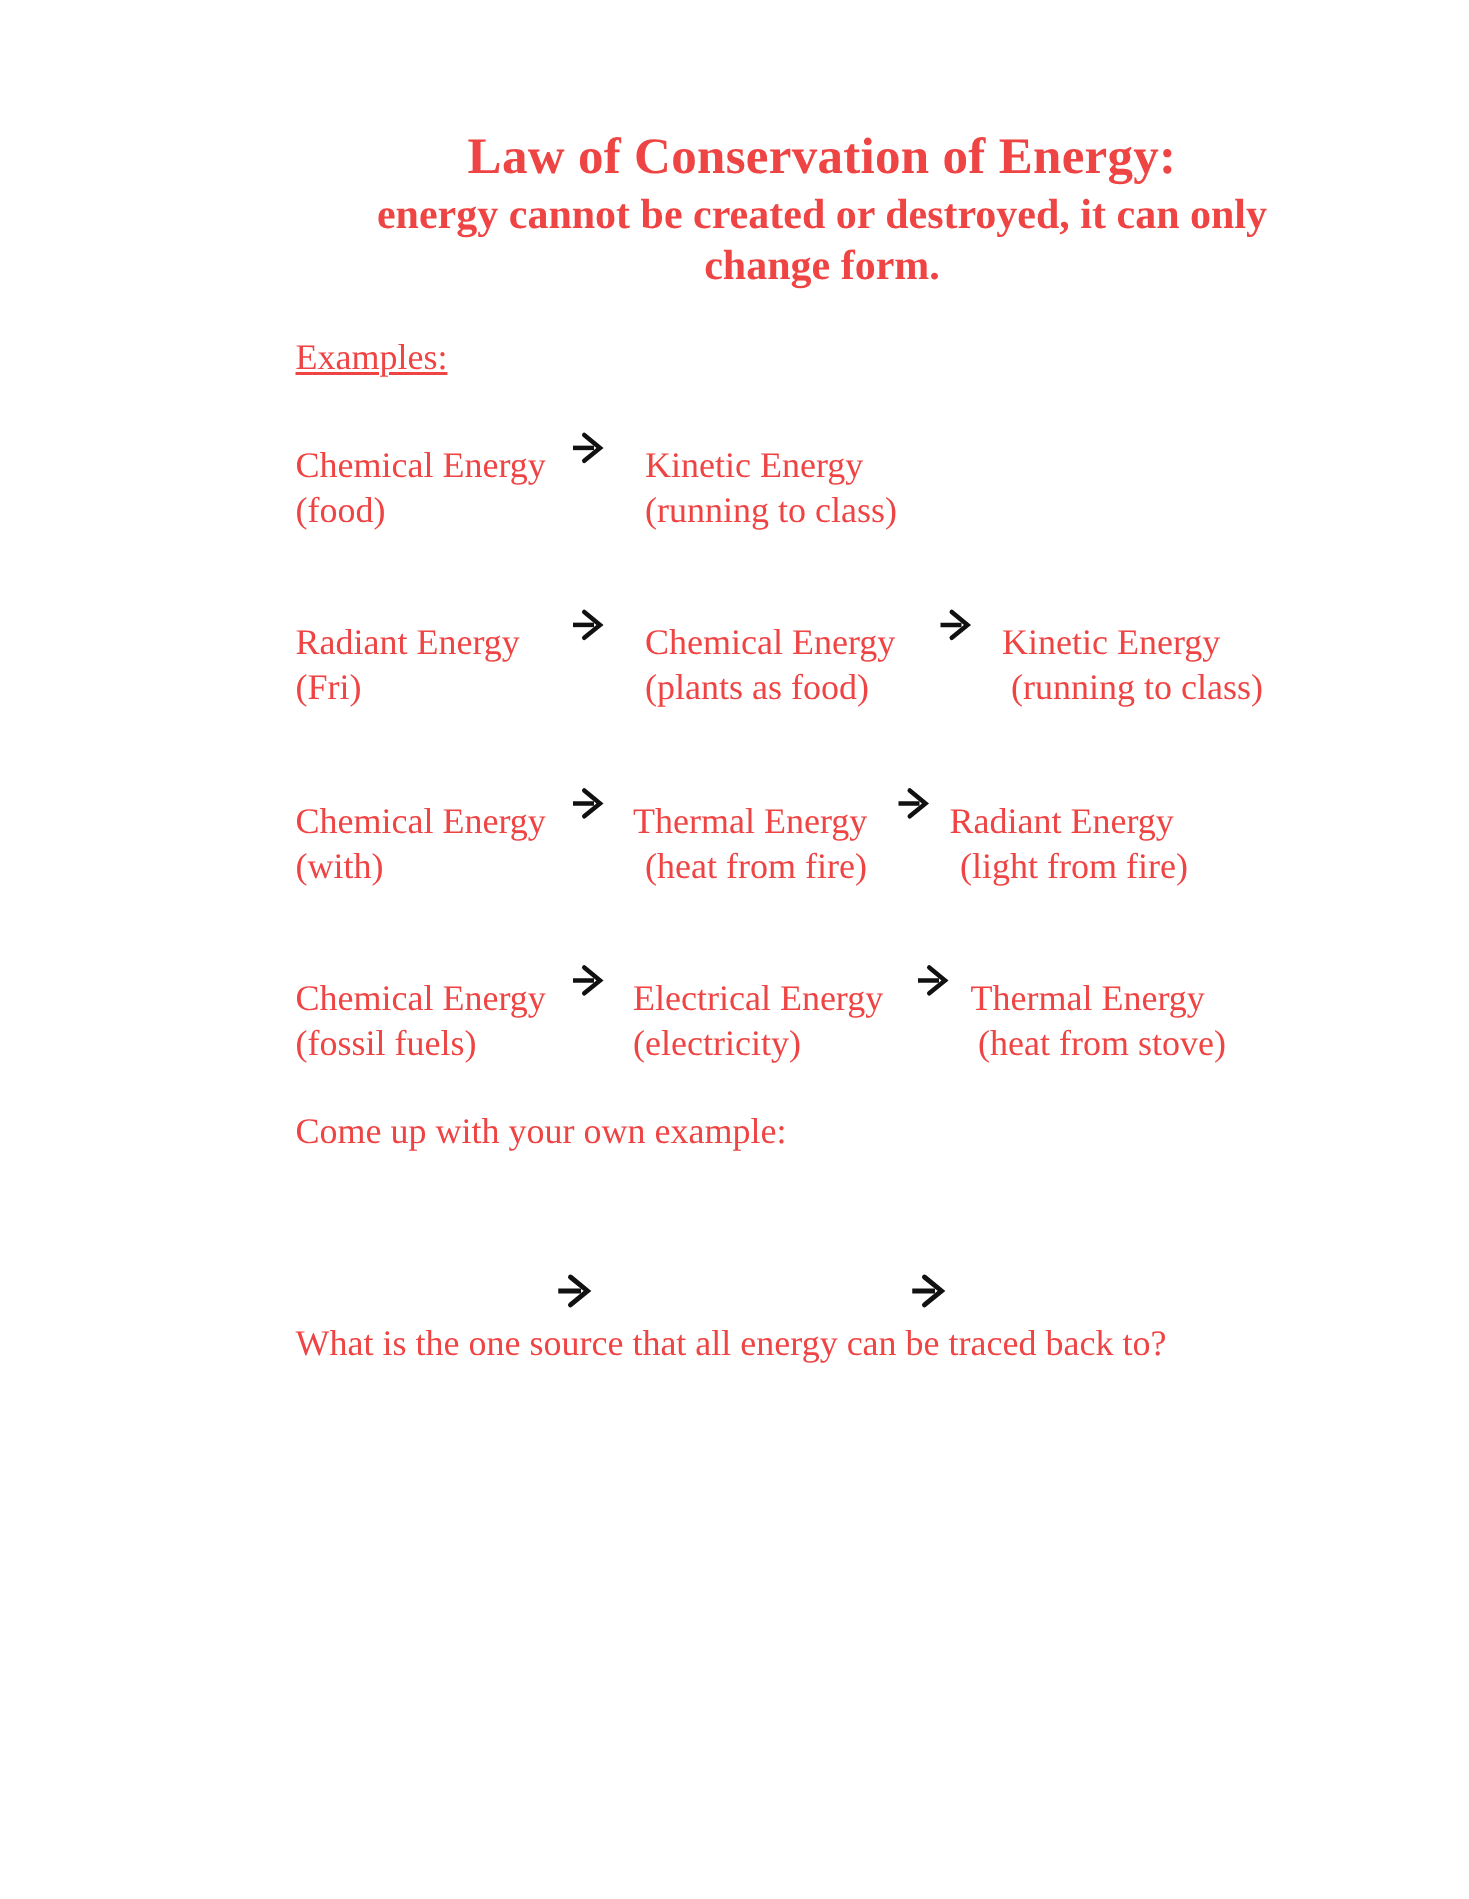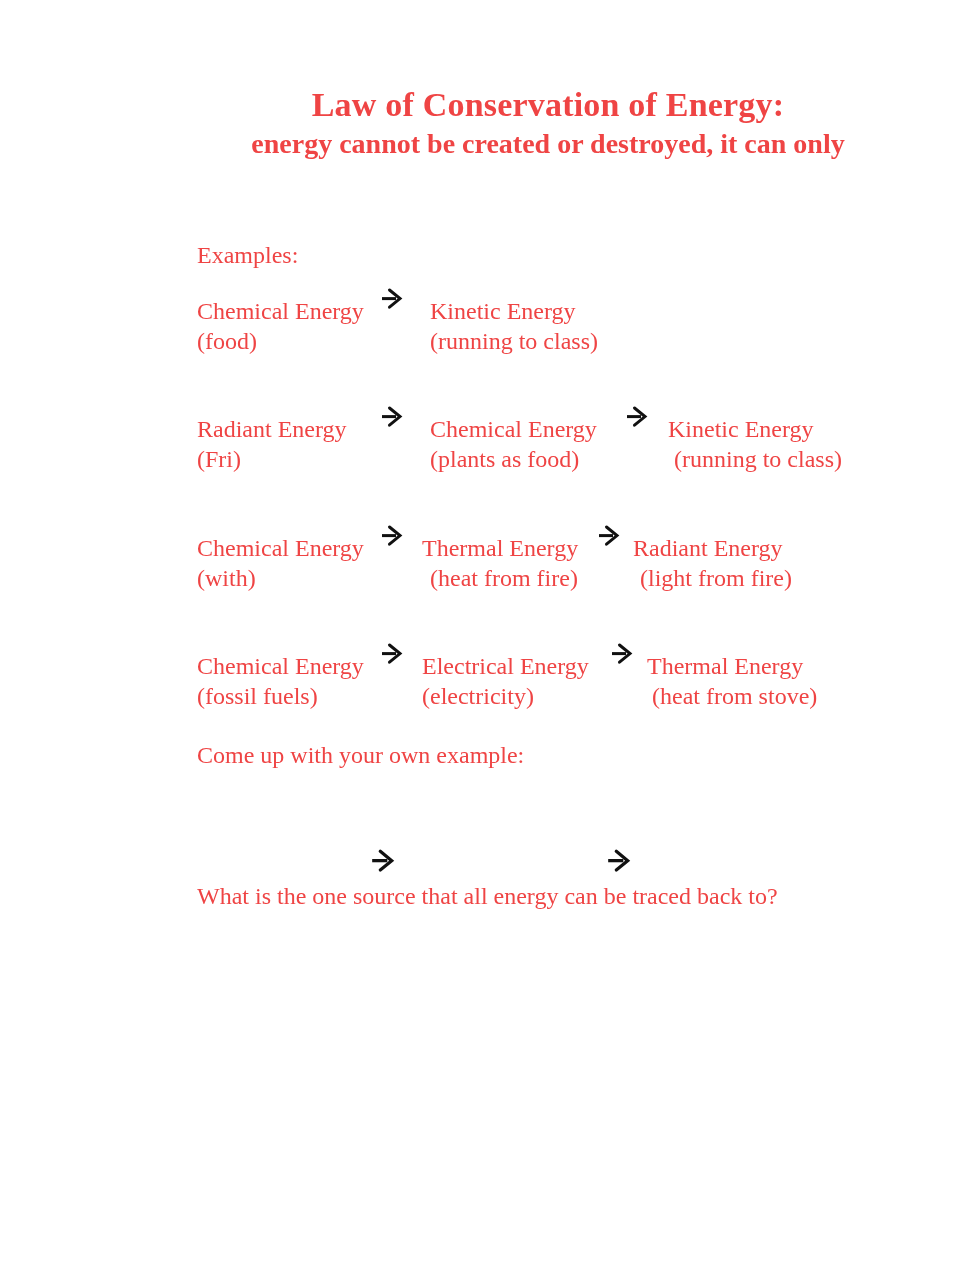--- a/index.html
+++ b/index.html
@@ -70,33 +70,34 @@
     left: 0;
     top: 847px;
     width: 979px;
     height: 28px;
   }
   .blank-row .arrow { top: 0; width: 26px; height: 26px; }
   .row1 { top: 284px; }
   .row2 { top: 402px; }
   .row3 { top: 521px; }
   .row4 { top: 639px; }
-  .examples-heading { top: 240px; }
+  .examples-heading { top: 224px; text-decoration: underline; }
   .prompt { top: 740px; }
   .question { top: 881px; }
 </style>
 </head>
 <body>
 
 <div class="page">
 
   <header class="title-block">
     <h1 class="title">Law of Conservation of Energy:</h1>
     <h2 class="subtitle">
         <span class="sub-line">energy cannot be created or destroyed, it can only</span>
+        <span class="sub-line">change form.</span>
       </h2>
   </header>
 
   <div class="body-text examples-heading">Examples:</div>
 
   <div class="row row1">
     <div class="stage" style="left:0">
       <div>Chemical Energy</div>
       <div>(food)</div>
     </div>

